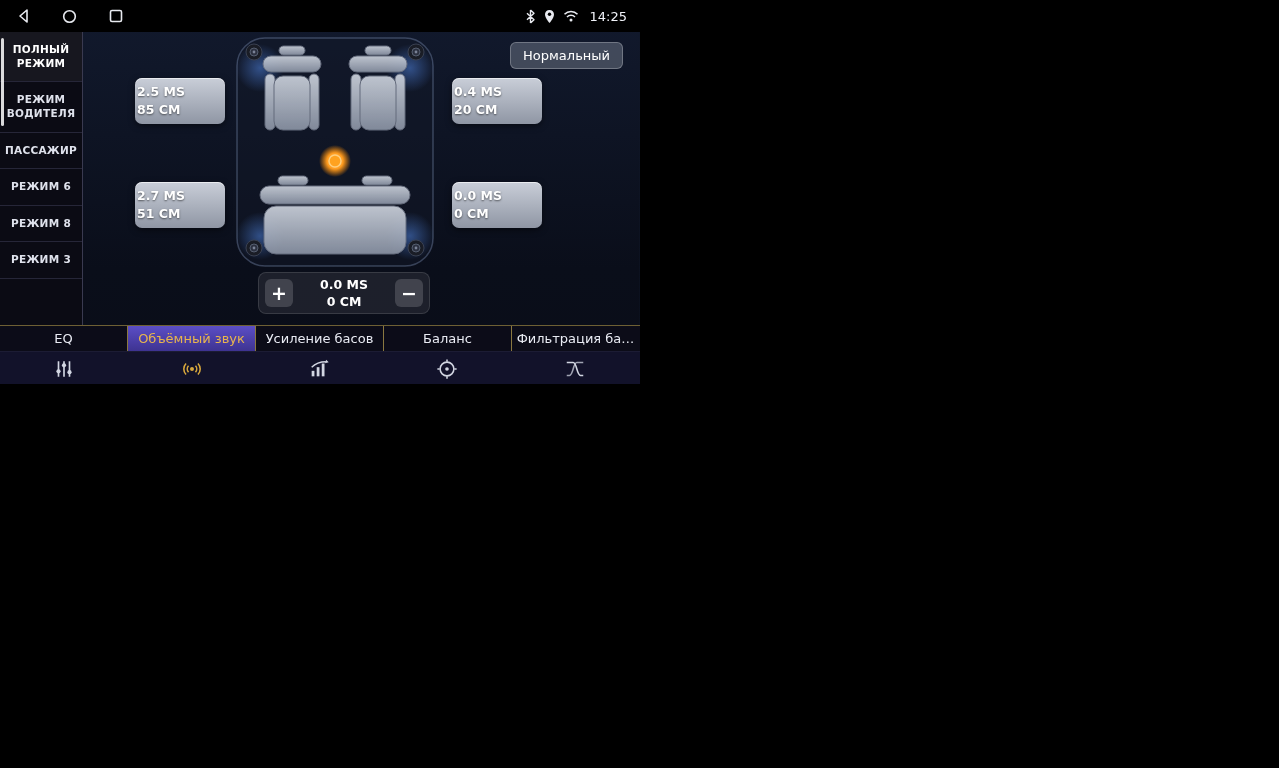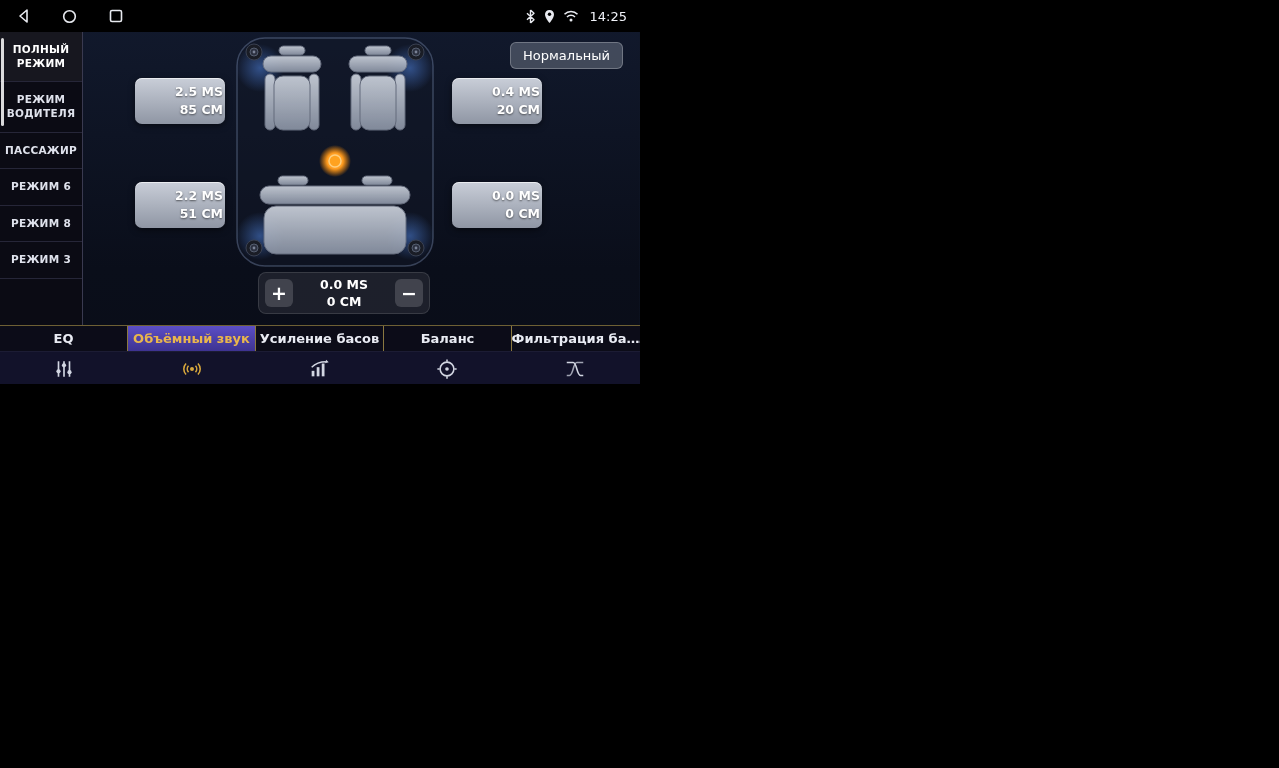--- a/index.html
+++ b/index.html
@@ -102,42 +102,42 @@
   .eq-thumb{position:absolute;left:50%;transform:translate(-50%,-50%);width:17px;height:10px;border-radius:3px;
     background:linear-gradient(180deg,#f5f5f7,#b5b6bf);box-shadow:0 1px 3px rgba(0,0,0,.75);}
   .fcq-row{position:absolute;left:4px;right:6px;display:flex;align-items:center;}
   .fcq-label{width:26px;font-size:11px;color:#cfd3e2;}
   .fcq-cells{flex:1;display:flex;}
   .fcq-cell{flex:1;display:flex;justify-content:center;}
   .fcq-cell span{min-width:24px;text-align:center;font-size:10px;background:#141426;border:1px solid #2a2a46;
     border-radius:3px;padding:2px 1px;color:#e8eaf4;}
 
   
-  .tabbar{position:absolute;left:0;right:0;bottom:0;height:58px;border-top:1px solid #6e6034;background:#0c0c18;font-weight:bold;}
+  .tabbar{position:absolute;left:0;right:0;bottom:0;height:58px;border-top:1px solid #6e6034;background:#0c0c18;}
   .tab-labels{display:flex;height:25px;}
   .tab-label{flex:1;display:flex;align-items:center;justify-content:center;font-size:13px;color:#e9ebf3;
     border-left:1px solid #8a7840;white-space:nowrap;overflow:hidden;cursor:pointer;}
   .tab-label:first-child{border-left:none;}
   .tab-label.active{background:linear-gradient(180deg,#5b4ec6,#3e3391);color:#e9b64d;}
   .tab-icons{display:flex;height:33px;background:#12122a;border-top:1px solid #1c1c34;}
   .tab-icon-cell{flex:1;display:flex;align-items:center;justify-content:center;color:#d2d6e2;cursor:pointer;}
   .tab-icon-cell.active{color:#d8a83c;}
   .tab-icon-cell svg{width:22px;height:22px;}
 
   
   .mode-sidebar{position:absolute;left:0;top:32px;bottom:58px;width:82px;background:#0b0b14;
     border-right:1px solid #3a3a50;overflow:hidden;}
   .mode-item{padding:11px 3px;font-size:10.5px;font-weight:bold;text-align:center;color:#dfe2ec;
     border-bottom:1px solid #262638;letter-spacing:.3px;line-height:1.3;cursor:pointer;}
   .mode-item.selected{color:#fff;background:rgba(255,255,255,.05);}
   .mode-scrollbar{position:absolute;left:1px;top:6px;width:3px;height:88px;border-radius:2px;background:rgba(255,255,255,.85);}
   .normal-btn{position:absolute;right:16px;top:42px;padding:6px 13px;background:rgba(180,188,202,.3);
     border-radius:6px;font-size:13px;color:#fff;box-shadow:inset 0 0 0 1px rgba(255,255,255,.25);cursor:pointer;}
   .car-graphic{position:absolute;left:232px;top:34px;}
-  .delay-box{position:absolute;width:86px;border-radius:7px;padding:5px 2px;text-align:right;
+  .delay-box{position:absolute;width:86px;border-radius:7px;padding:5px 2px;text-align:left;
     background:linear-gradient(180deg,#c9ced8,#8f96a4);
     box-shadow:0 2px 6px rgba(0,0,0,.5),inset 0 1px 0 rgba(255,255,255,.6);cursor:pointer;}
   .delay-box div{font-size:12.5px;font-weight:bold;color:#fff;text-shadow:0 1px 2px rgba(0,0,0,.55);line-height:1.45;}
   #delay-fl{left:135px;top:78px;} #delay-fr{left:452px;top:78px;}
   #delay-rl{left:135px;top:182px;} #delay-rr{left:452px;top:182px;}
   .center-delay{position:absolute;left:258px;top:272px;width:158px;height:42px;background:rgba(255,255,255,.08);
     border-radius:8px;display:flex;align-items:center;justify-content:space-between;padding:0 7px;
     box-shadow:inset 0 0 0 1px rgba(255,255,255,.12);}
   .step-btn{width:28px;height:28px;border-radius:6px;background:rgba(255,255,255,.16);display:flex;
     align-items:center;justify-content:center;font-size:19px;font-weight:bold;color:#fff;cursor:pointer;}
@@ -861,21 +861,21 @@
 
     <div class="delay-box" id="delay-fl">
       <div>2.5 MS</div>
       <div>85 CM</div>
     </div>
     <div class="delay-box" id="delay-fr">
       <div>0.4 MS</div>
       <div>20 CM</div>
     </div>
     <div class="delay-box" id="delay-rl">
-      <div>2.2 MS</div>
+      <div>2.7 MS</div>
       <div>51 CM</div>
     </div>
     <div class="delay-box" id="delay-rr">
       <div>0.0 MS</div>
       <div>0 CM</div>
     </div>
 
     <div class="center-delay">
       <div class="step-btn">+</div>
       <div class="center-vals">

